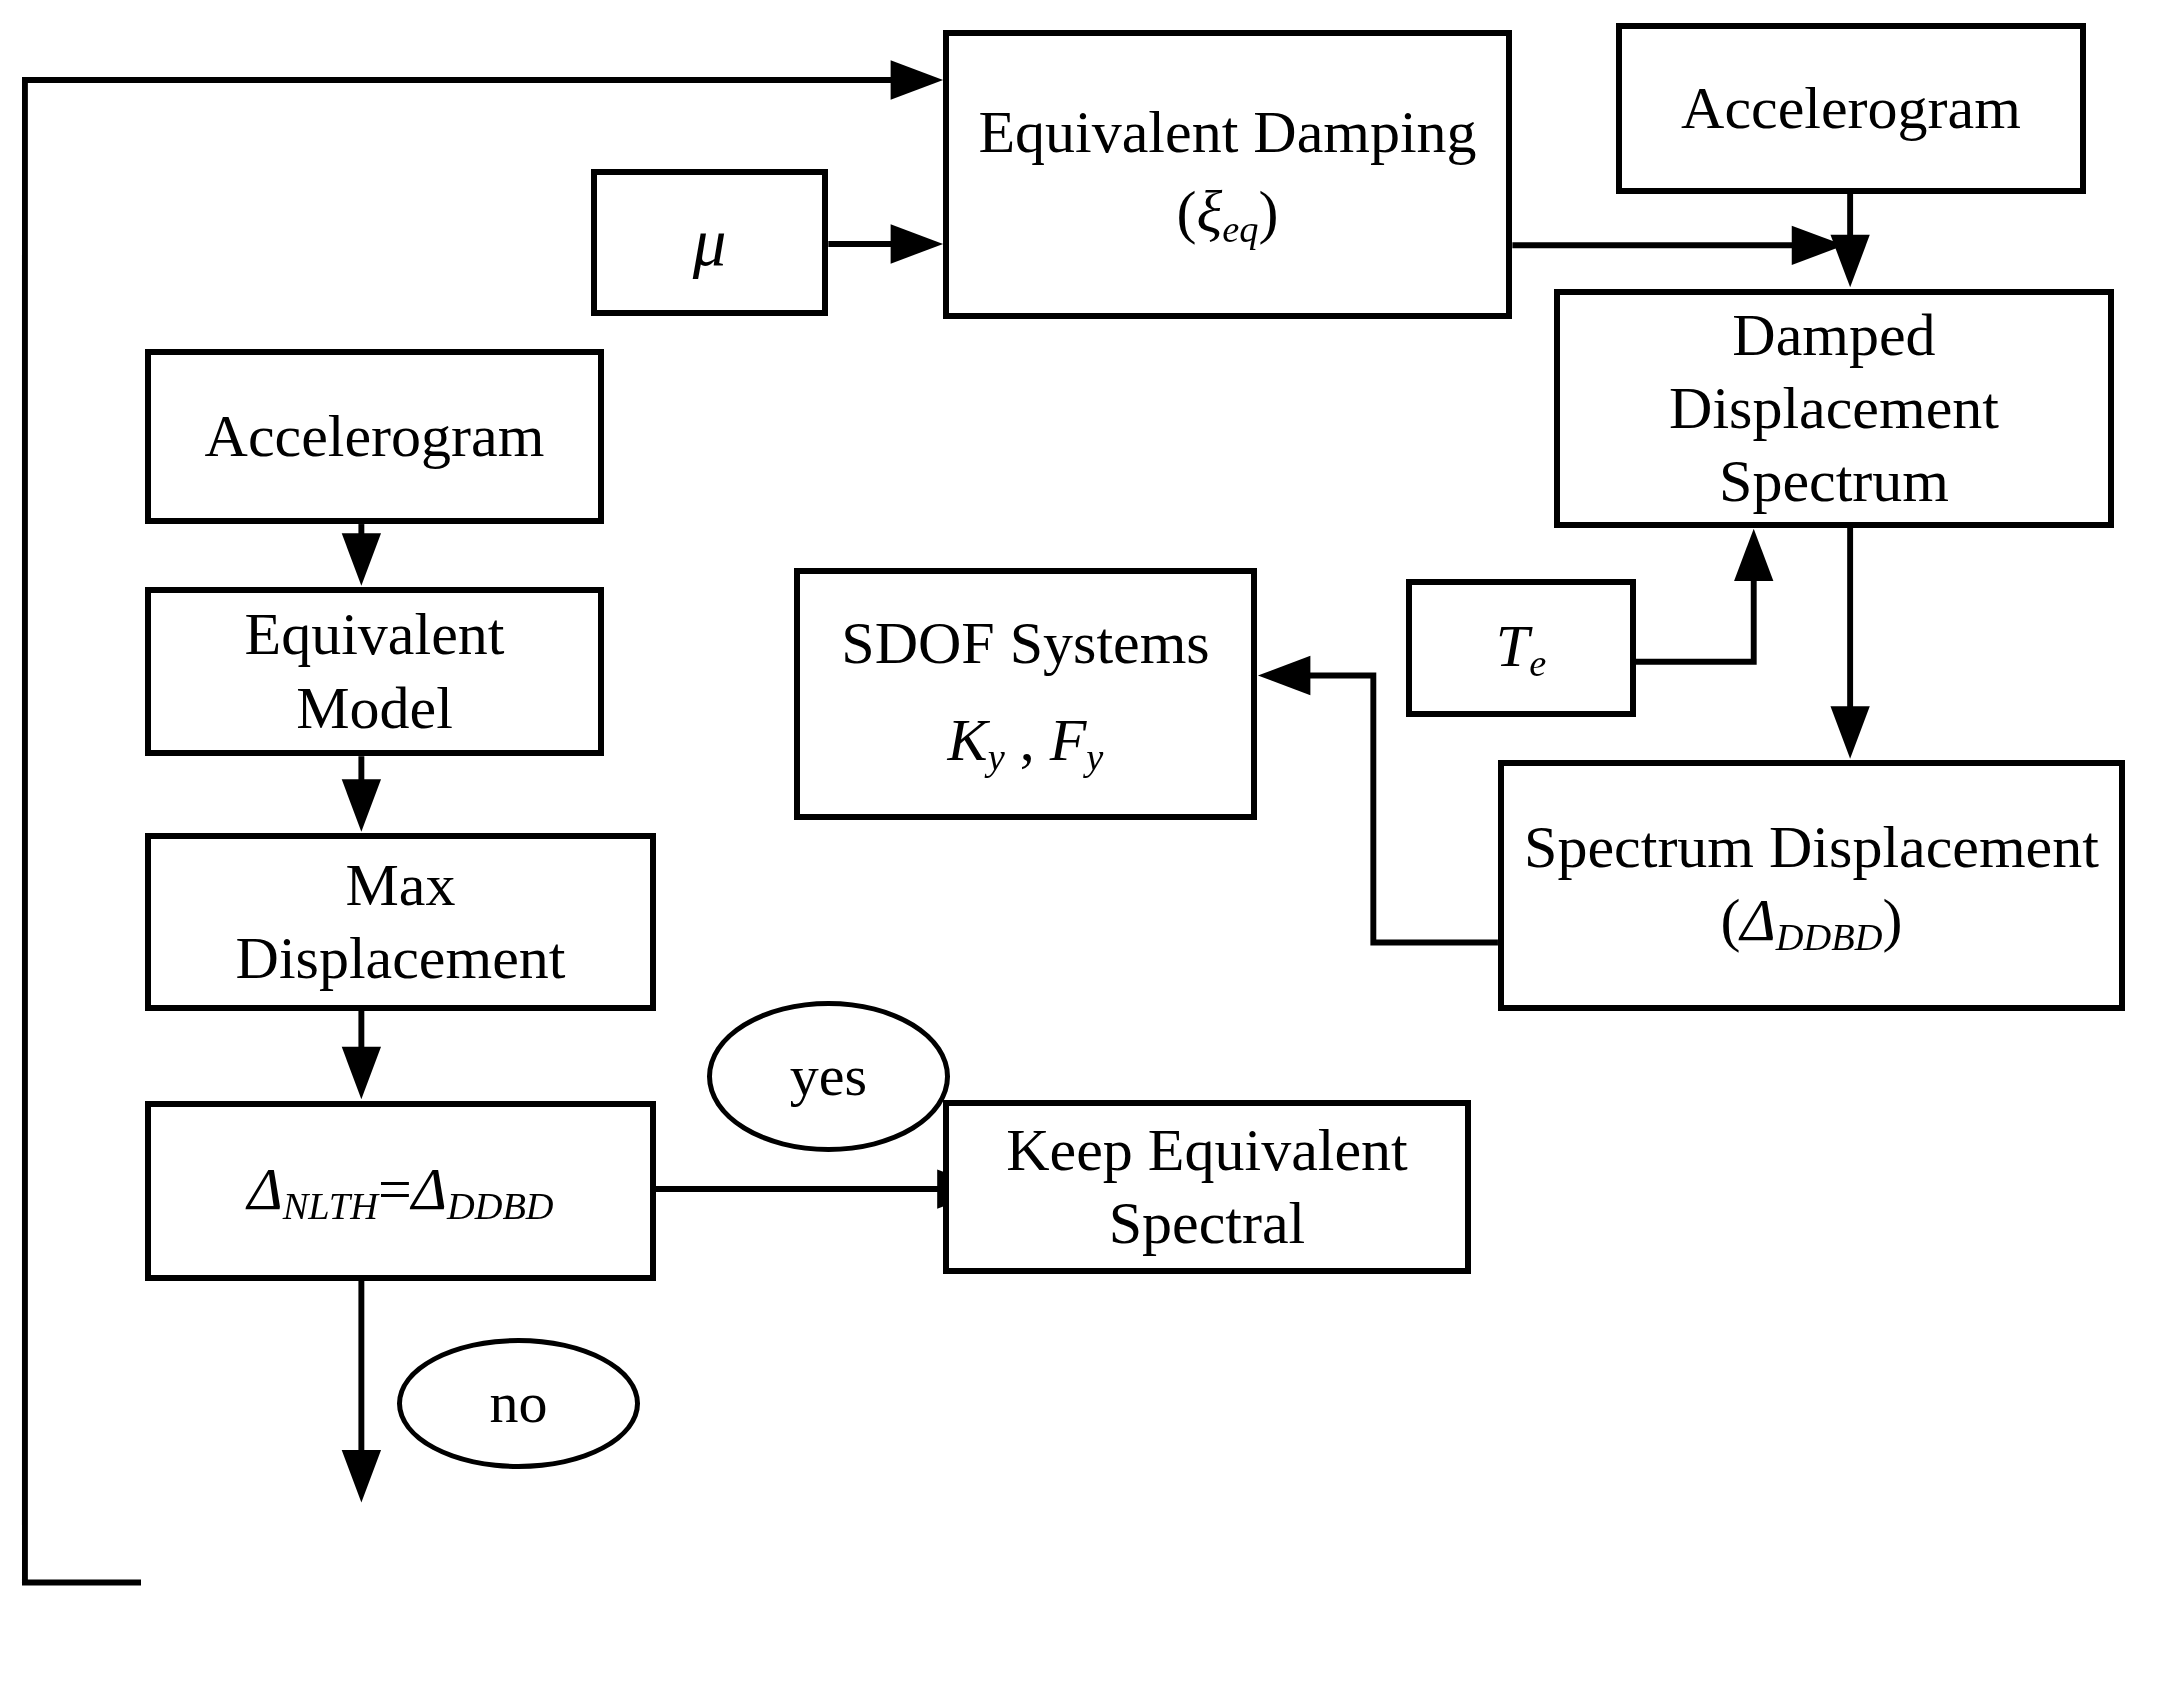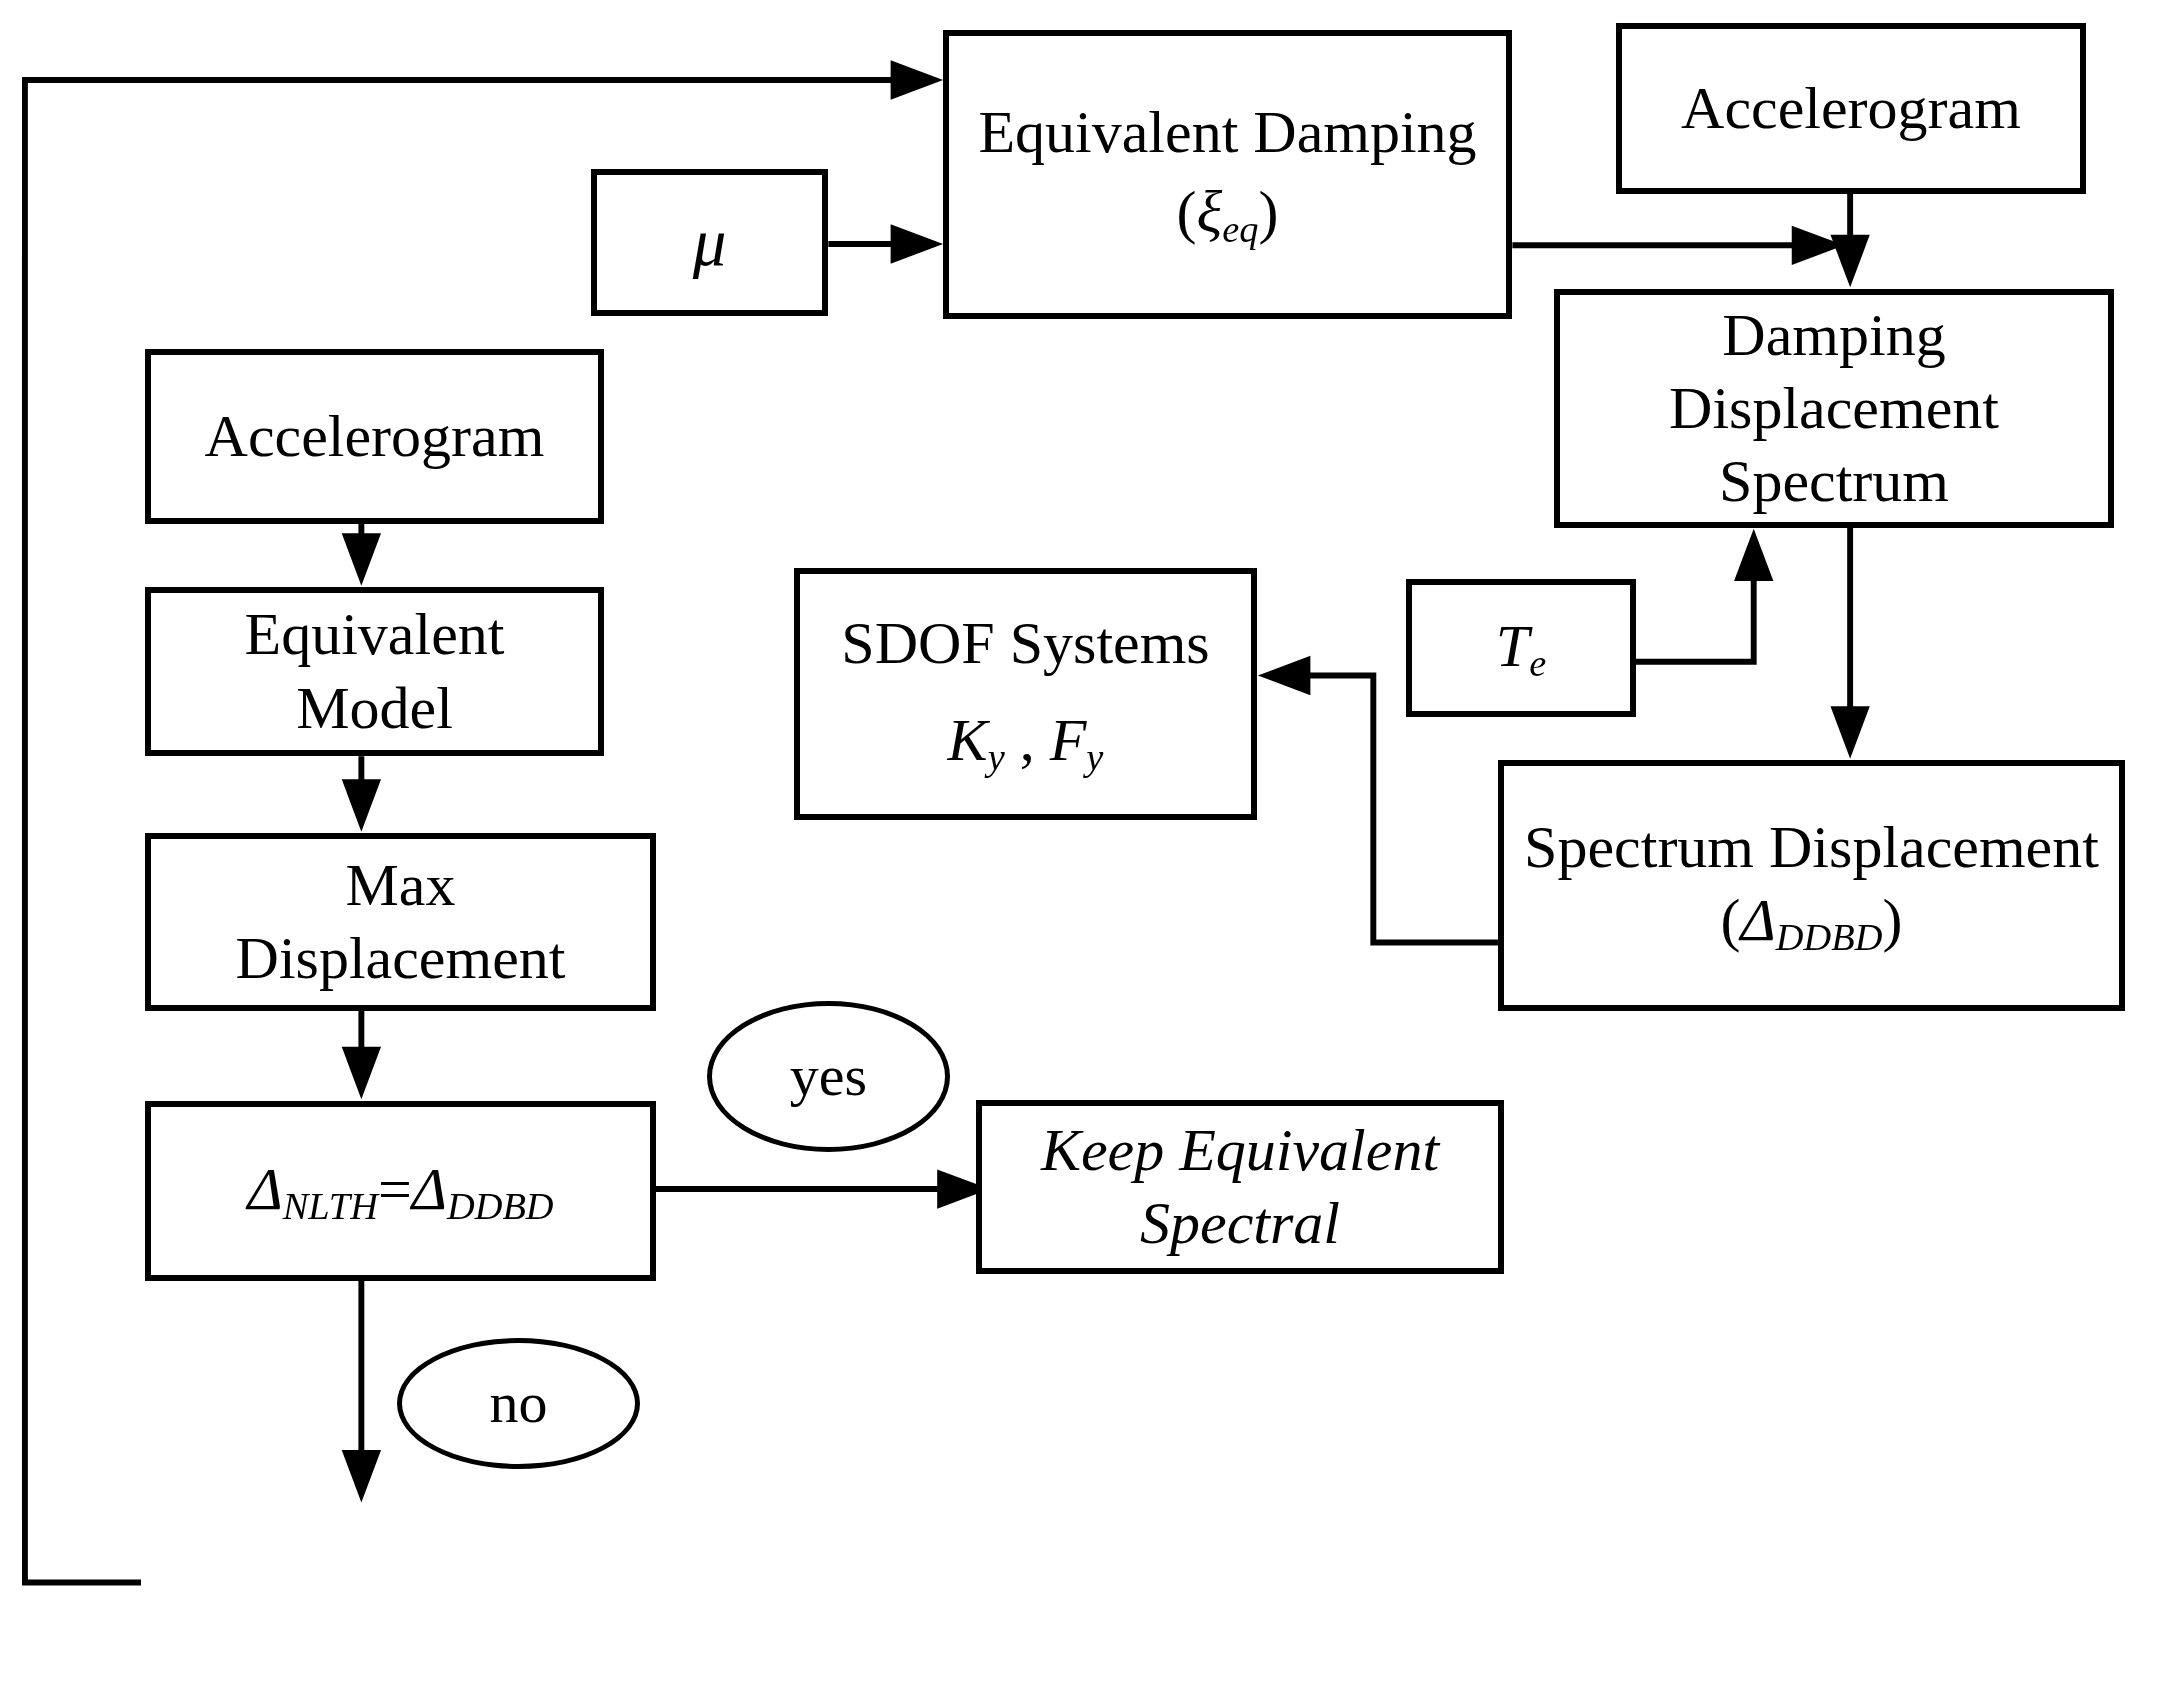--- a/index.html
+++ b/index.html
@@ -98,21 +98,21 @@
         <div class="line" data-name="label-line"><span class="" data-name="label-segment">Accelerogram</span></div>
       </div>
     </div>
     <div class="node" data-name="node-mu" style="left: 591px; top: 169px; width: 237px; height: 147px;">
       <div class="inner" data-name="node-label">
         <div class="line" data-name="label-line"><span class="it " data-name="label-segment">μ</span></div>
       </div>
     </div>
     <div class="node" data-name="node-damped-displacement-spectrum" style="left: 1554px; top: 289px; width: 560px; height: 239px;">
       <div class="inner" data-name="node-label">
-        <div class="line" data-name="label-line"><span class="" data-name="label-segment">Damping</span></div>
+        <div class="line" data-name="label-line"><span class="" data-name="label-segment">Damped</span></div>
         <div class="line" data-name="label-line"><span class="" data-name="label-segment">Displacement</span></div>
         <div class="line" data-name="label-line"><span class="" data-name="label-segment">Spectrum</span></div>
       </div>
     </div>
     <div class="node" data-name="node-accelerogram-left" style="left: 145px; top: 349px; width: 459px; height: 175px;">
       <div class="inner" data-name="node-label">
         <div class="line" data-name="label-line"><span class="" data-name="label-segment">Accelerogram</span></div>
       </div>
     </div>
     <div class="node" data-name="node-hysteresis-model" style="left: 145px; top: 587px; width: 459px; height: 169px;">
@@ -142,21 +142,21 @@
       <div class="inner" data-name="node-label">
         <div class="line" data-name="label-line"><span class="" data-name="label-segment">Max</span></div>
         <div class="line" data-name="label-line"><span class="" data-name="label-segment">Displacement</span></div>
       </div>
     </div>
     <div class="node" data-name="node-delta-check" style="left: 145px; top: 1101px; width: 511px; height: 180px;">
       <div class="inner" data-name="node-label">
         <div class="line" data-name="label-line"><span class="it " data-name="label-segment">Δ</span><span class="it sub" data-name="label-segment">NLTH</span><span class="" data-name="label-segment">=</span><span class="it " data-name="label-segment">Δ</span><span class="it sub" data-name="label-segment">DDBD</span></div>
       </div>
     </div>
-    <div class="node" data-name="node-keep-equivalent-damping" style="left: 976px; top: 1100px; width: 528px; height: 174px; font-style: italic;">
+    <div class="node" data-name="node-keep-equivalent-damping" style="left: 943px; top: 1100px; width: 528px; height: 174px;">
       <div class="inner" data-name="node-label">
         <div class="line" data-name="label-line"><span class="" data-name="label-segment">Keep Equivalent</span></div>
         <div class="line" data-name="label-line"><span class="" data-name="label-segment">Spectral</span></div>
       </div>
     </div>
     <div class="node ellipse" data-name="decision-ellipse-yes" style="left: 707px; top: 1001px; width: 243px; height: 151px;">
       <div class="inner" data-name="node-label">
         <div class="line" data-name="label-line"><span class="" data-name="label-segment">yes</span></div>
       </div>
     </div>

